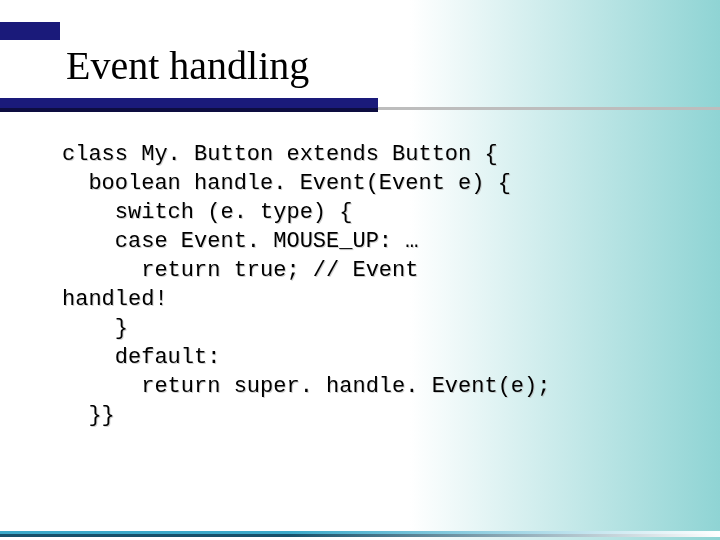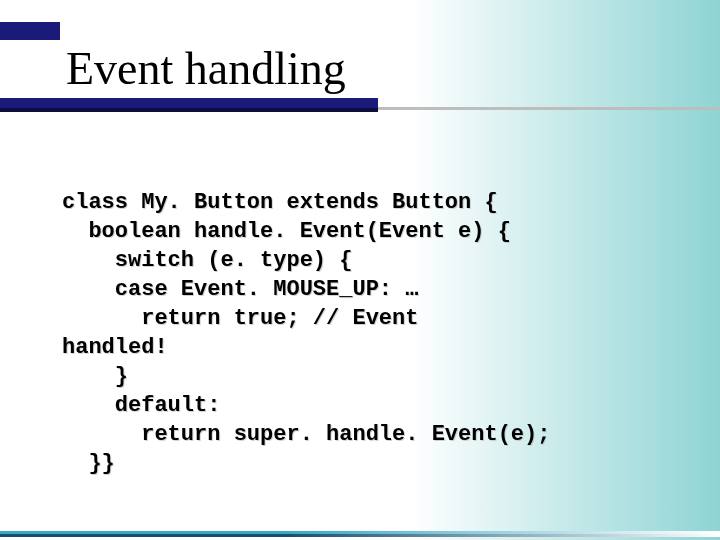--- a/index.html
+++ b/index.html
@@ -29,21 +29,21 @@
     top: 22px;
     left: 0;
     width: 60px;
     height: 18px;
     background: #1a1a7a;
   }
   .title {
     position: absolute;
     top: 42px;
     left: 66px;
-    font-size: 46px;
+    font-size: 40px;
     font-family: "Times New Roman", serif;
     color: #000;
     font-weight: normal;
   }
   .underline-row {
     position: absolute;
     top: 98px;
     left: 0;
     width: 720px;
     height: 18px;
@@ -75,26 +75,25 @@
   .content {
     position: absolute;
     top: 140px;
     left: 62px;
     width: 630px;
     z-index: 2;
   }
   .code {
     font-family: "Courier New", monospace;
     font-size: 22px;
-    font-weight: bold;
+    font-weight: normal;
     color: #000;
     white-space: pre;
     line-height: 1.32;
     text-shadow: 1px 1px 0 rgba(180,180,180,0.6);
-    margin-top: 48px;
   }
   .footer-bar {
     position: absolute;
     bottom: 6px;
     left: 0;
     width: 720px;
     height: 3px;
     background: linear-gradient(to right, #3aa9c9 0%, #3aa9c9 40%, #ffffff 100%);
     z-index: 1;
   }

